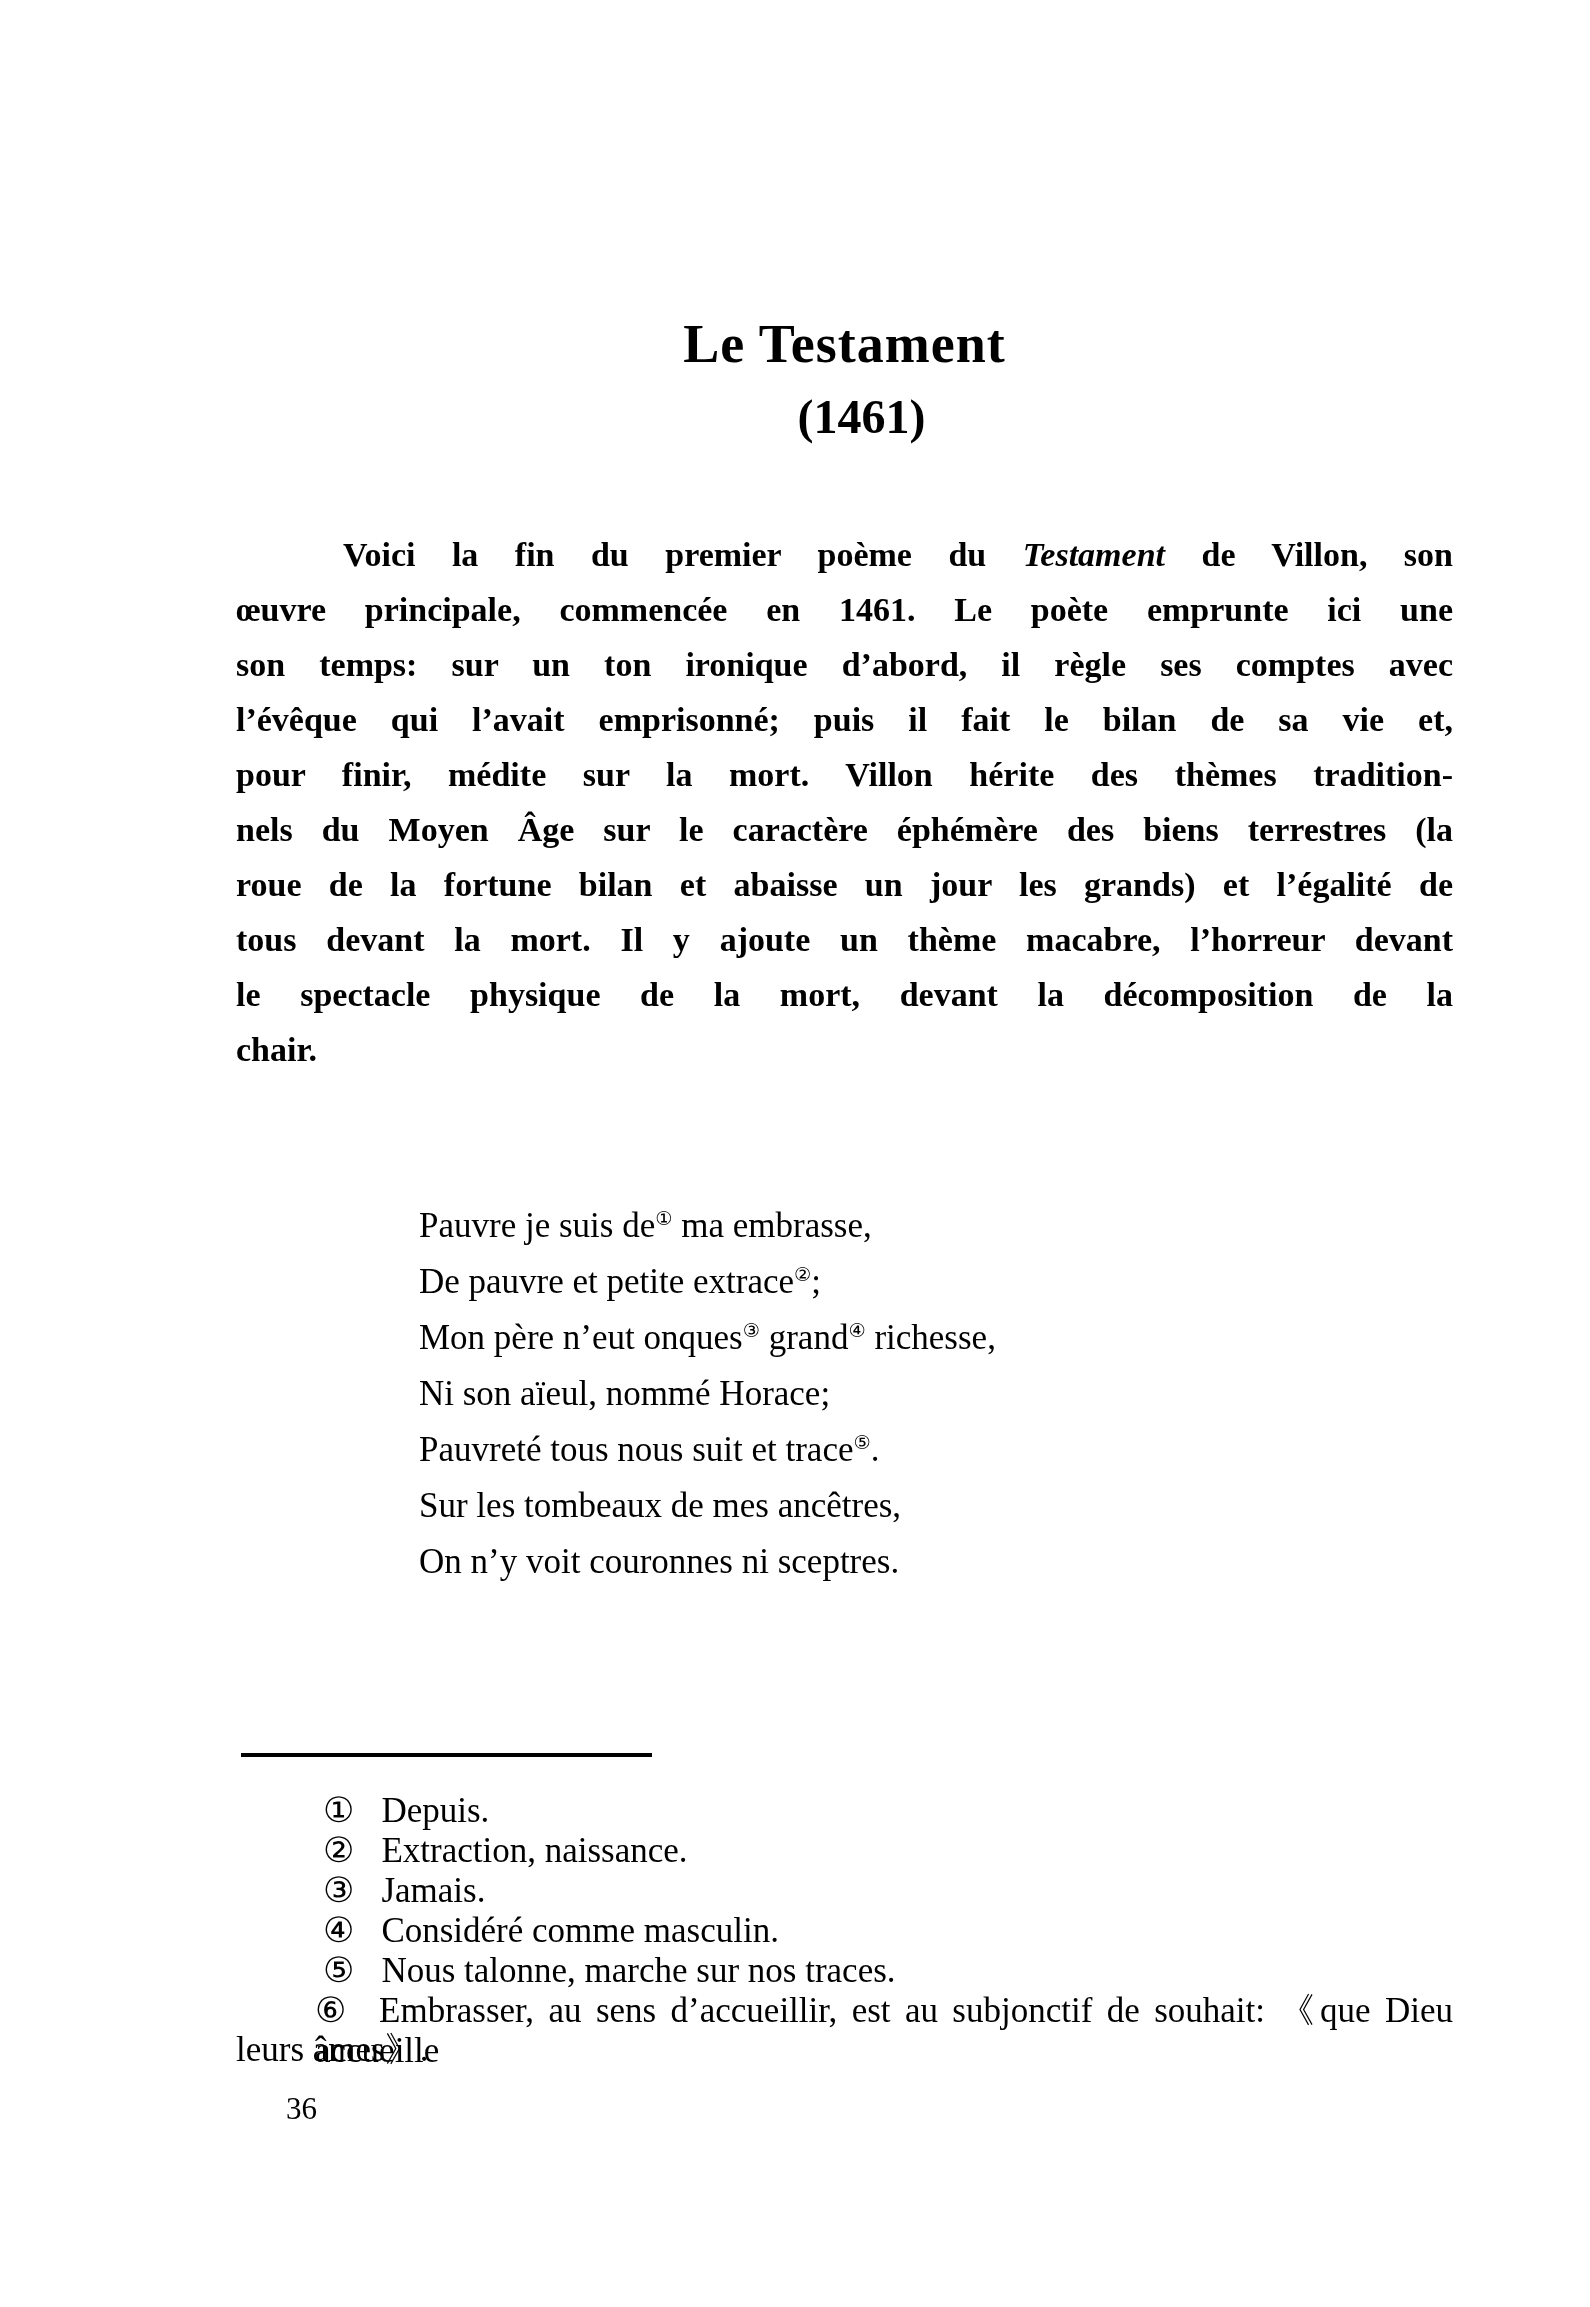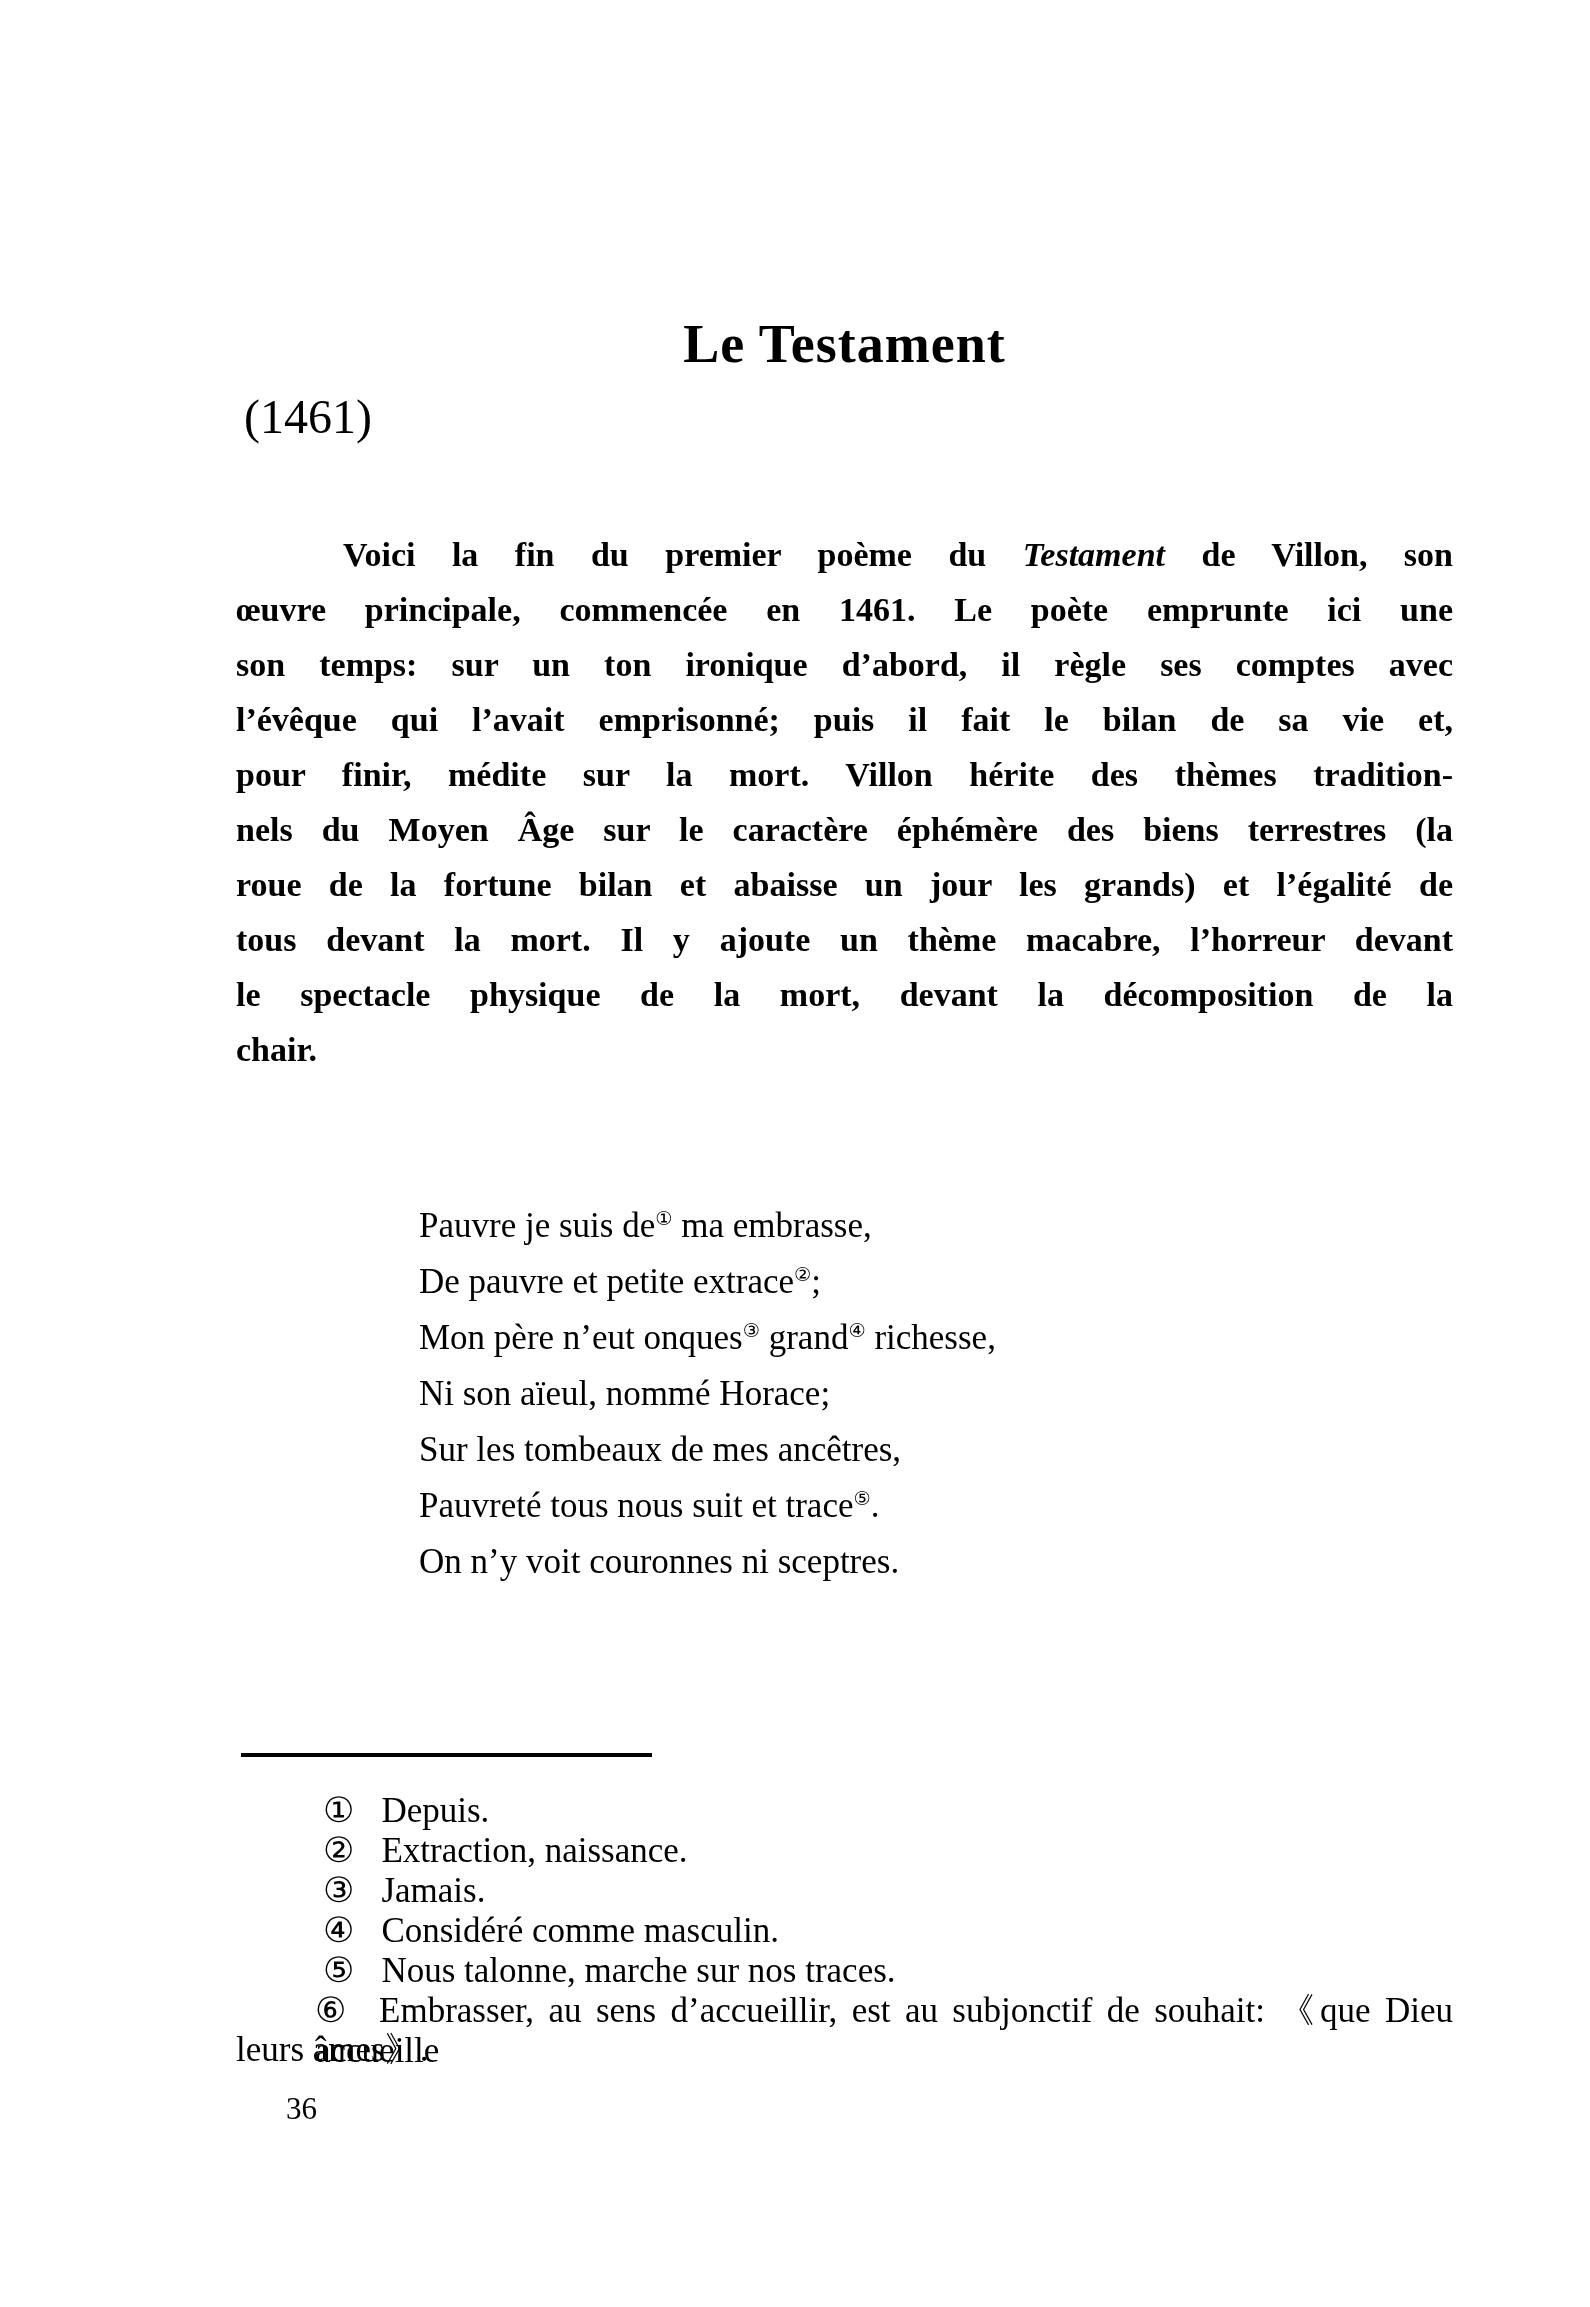--- a/index.html
+++ b/index.html
@@ -28,26 +28,27 @@
     line-height: 72px;
     font-size: 54px;
     font-weight: bold;
     text-align: center;
     margin: 0;
     letter-spacing: 1px;
   }
   .subtitle {
     position: absolute;
     top: 381px;
-    left: 8px;
+    left: 17px;
     width: 100%;
     height: 72px;
     line-height: 72px;
     font-size: 48px;
-    font-weight: normal;
+    font-weight: bold;
+    text-align: center;
   }
   .intro {
     position: absolute;
     top: 527px;
     left: 0;
     width: 100%;
     font-size: 34px;
     font-weight: bold;
   }
   .intro .line {
@@ -142,22 +143,22 @@
         <div class="line"><span>roue de la fortune bilan et abaisse un jour les grands) et l’égalité de</span></div>
         <div class="line"><span>tous devant la mort. Il y ajoute un thème macabre, l’horreur devant</span></div>
         <div class="line"><span>le spectacle physique de la mort, devant la décomposition de la</span></div>
         <div class="line lastline"><span>chair.</span></div>
       </div>
     <div class="poem" id="poem">
         <div class="pline"><span>Pauvre je suis de</span><span class="sup">①</span><span> ma embrasse,</span></div>
         <div class="pline"><span>De pauvre et petite extrace</span><span class="sup">②</span><span>;</span></div>
         <div class="pline"><span>Mon père n’eut onques</span><span class="sup">③</span><span> grand</span><span class="sup">④</span><span> richesse,</span></div>
         <div class="pline"><span>Ni son aïeul, nommé Horace;</span></div>
+        <div class="pline"><span>Pauvreté tous nous suit et trace</span><span class="sup">⑤</span><span>.</span></div>
         <div class="pline"><span>Sur les tombeaux de mes ancêtres,</span></div>
-        <div class="pline"><span>Pauvreté tous nous suit et trace</span><span class="sup">⑤</span><span>.</span></div>
         <div class="pline"><span>On n’y voit couronnes ni sceptres.</span></div>
       </div>
     <div class="fn-rule"></div>
     <div class="footnotes" id="footnotes">
         <div class="fn-item"><span class="fn-marker">①</span><span>Depuis.</span></div>
         <div class="fn-item"><span class="fn-marker">②</span><span>Extraction, naissance.</span></div>
         <div class="fn-item"><span class="fn-marker">③</span><span>Jamais.</span></div>
         <div class="fn-item"><span class="fn-marker">④</span><span>Considéré comme masculin.</span></div>
         <div class="fn-item"><span class="fn-marker">⑤</span><span>Nous talonne, marche sur nos traces.</span></div>
         <div class="fn-item-long"><span class="fn-marker">⑥</span><span>Embrasser, au sens d’accueillir, est au subjonctif de souhait: 《que Dieu accueille</span></div>

